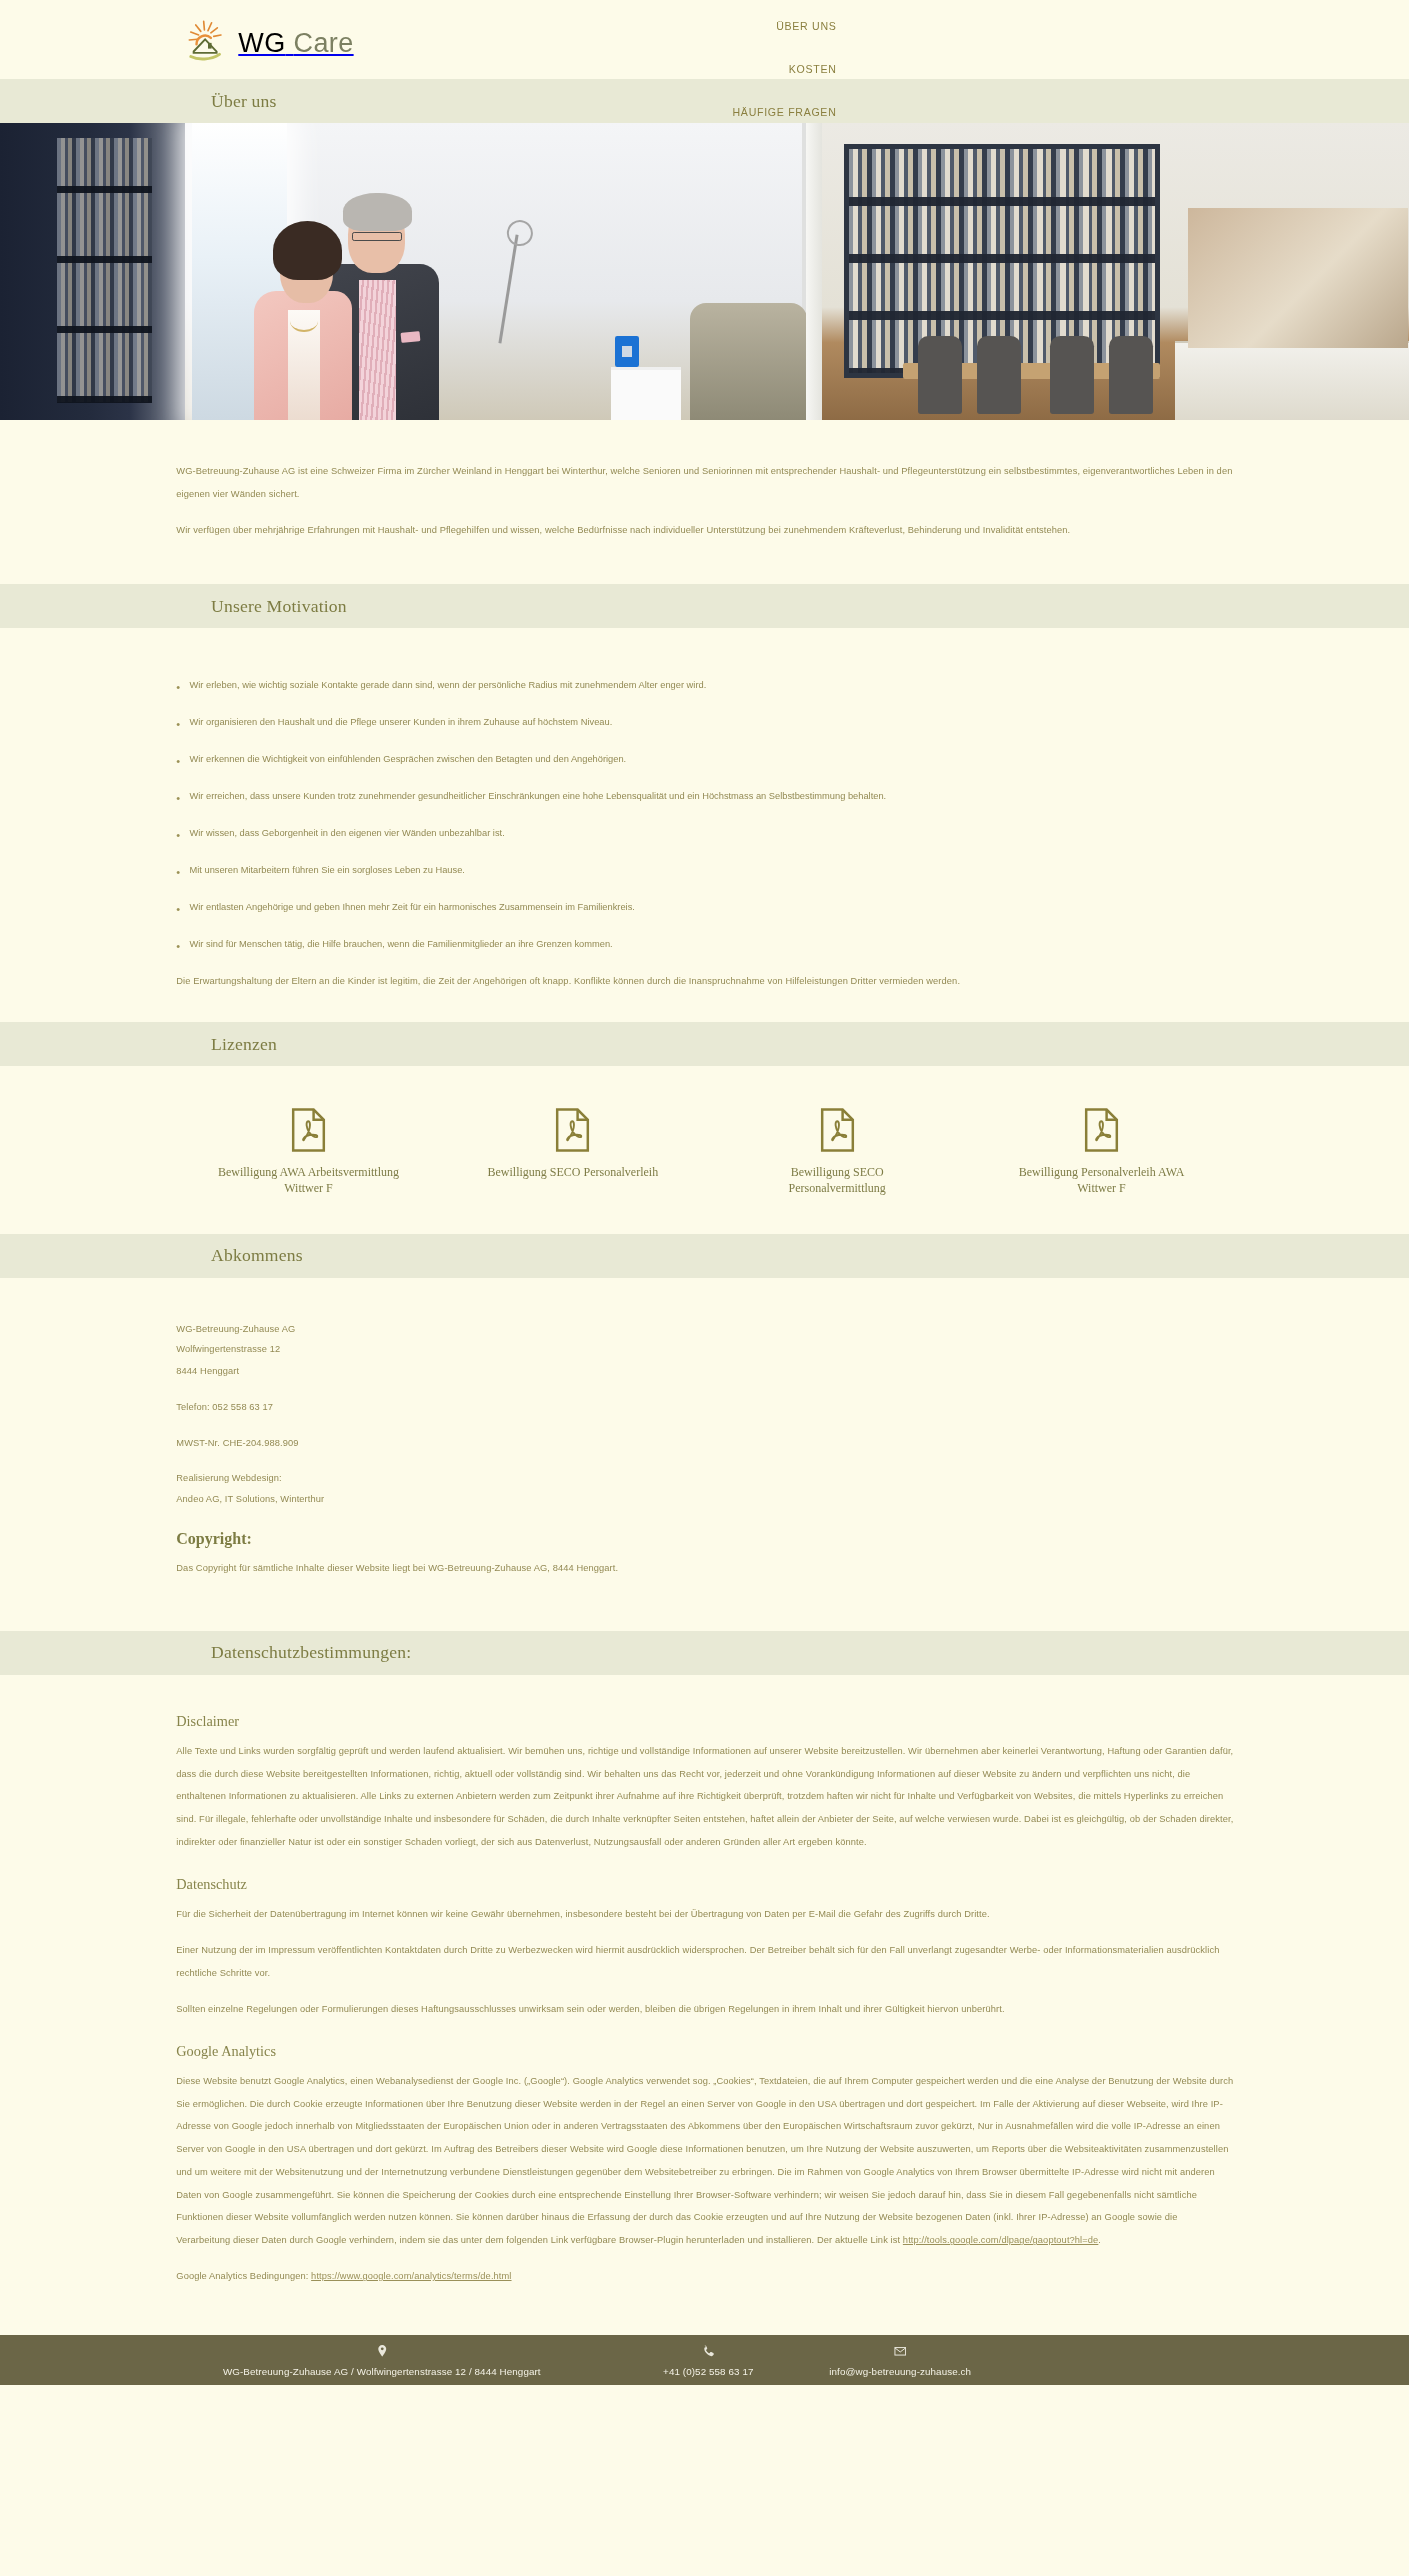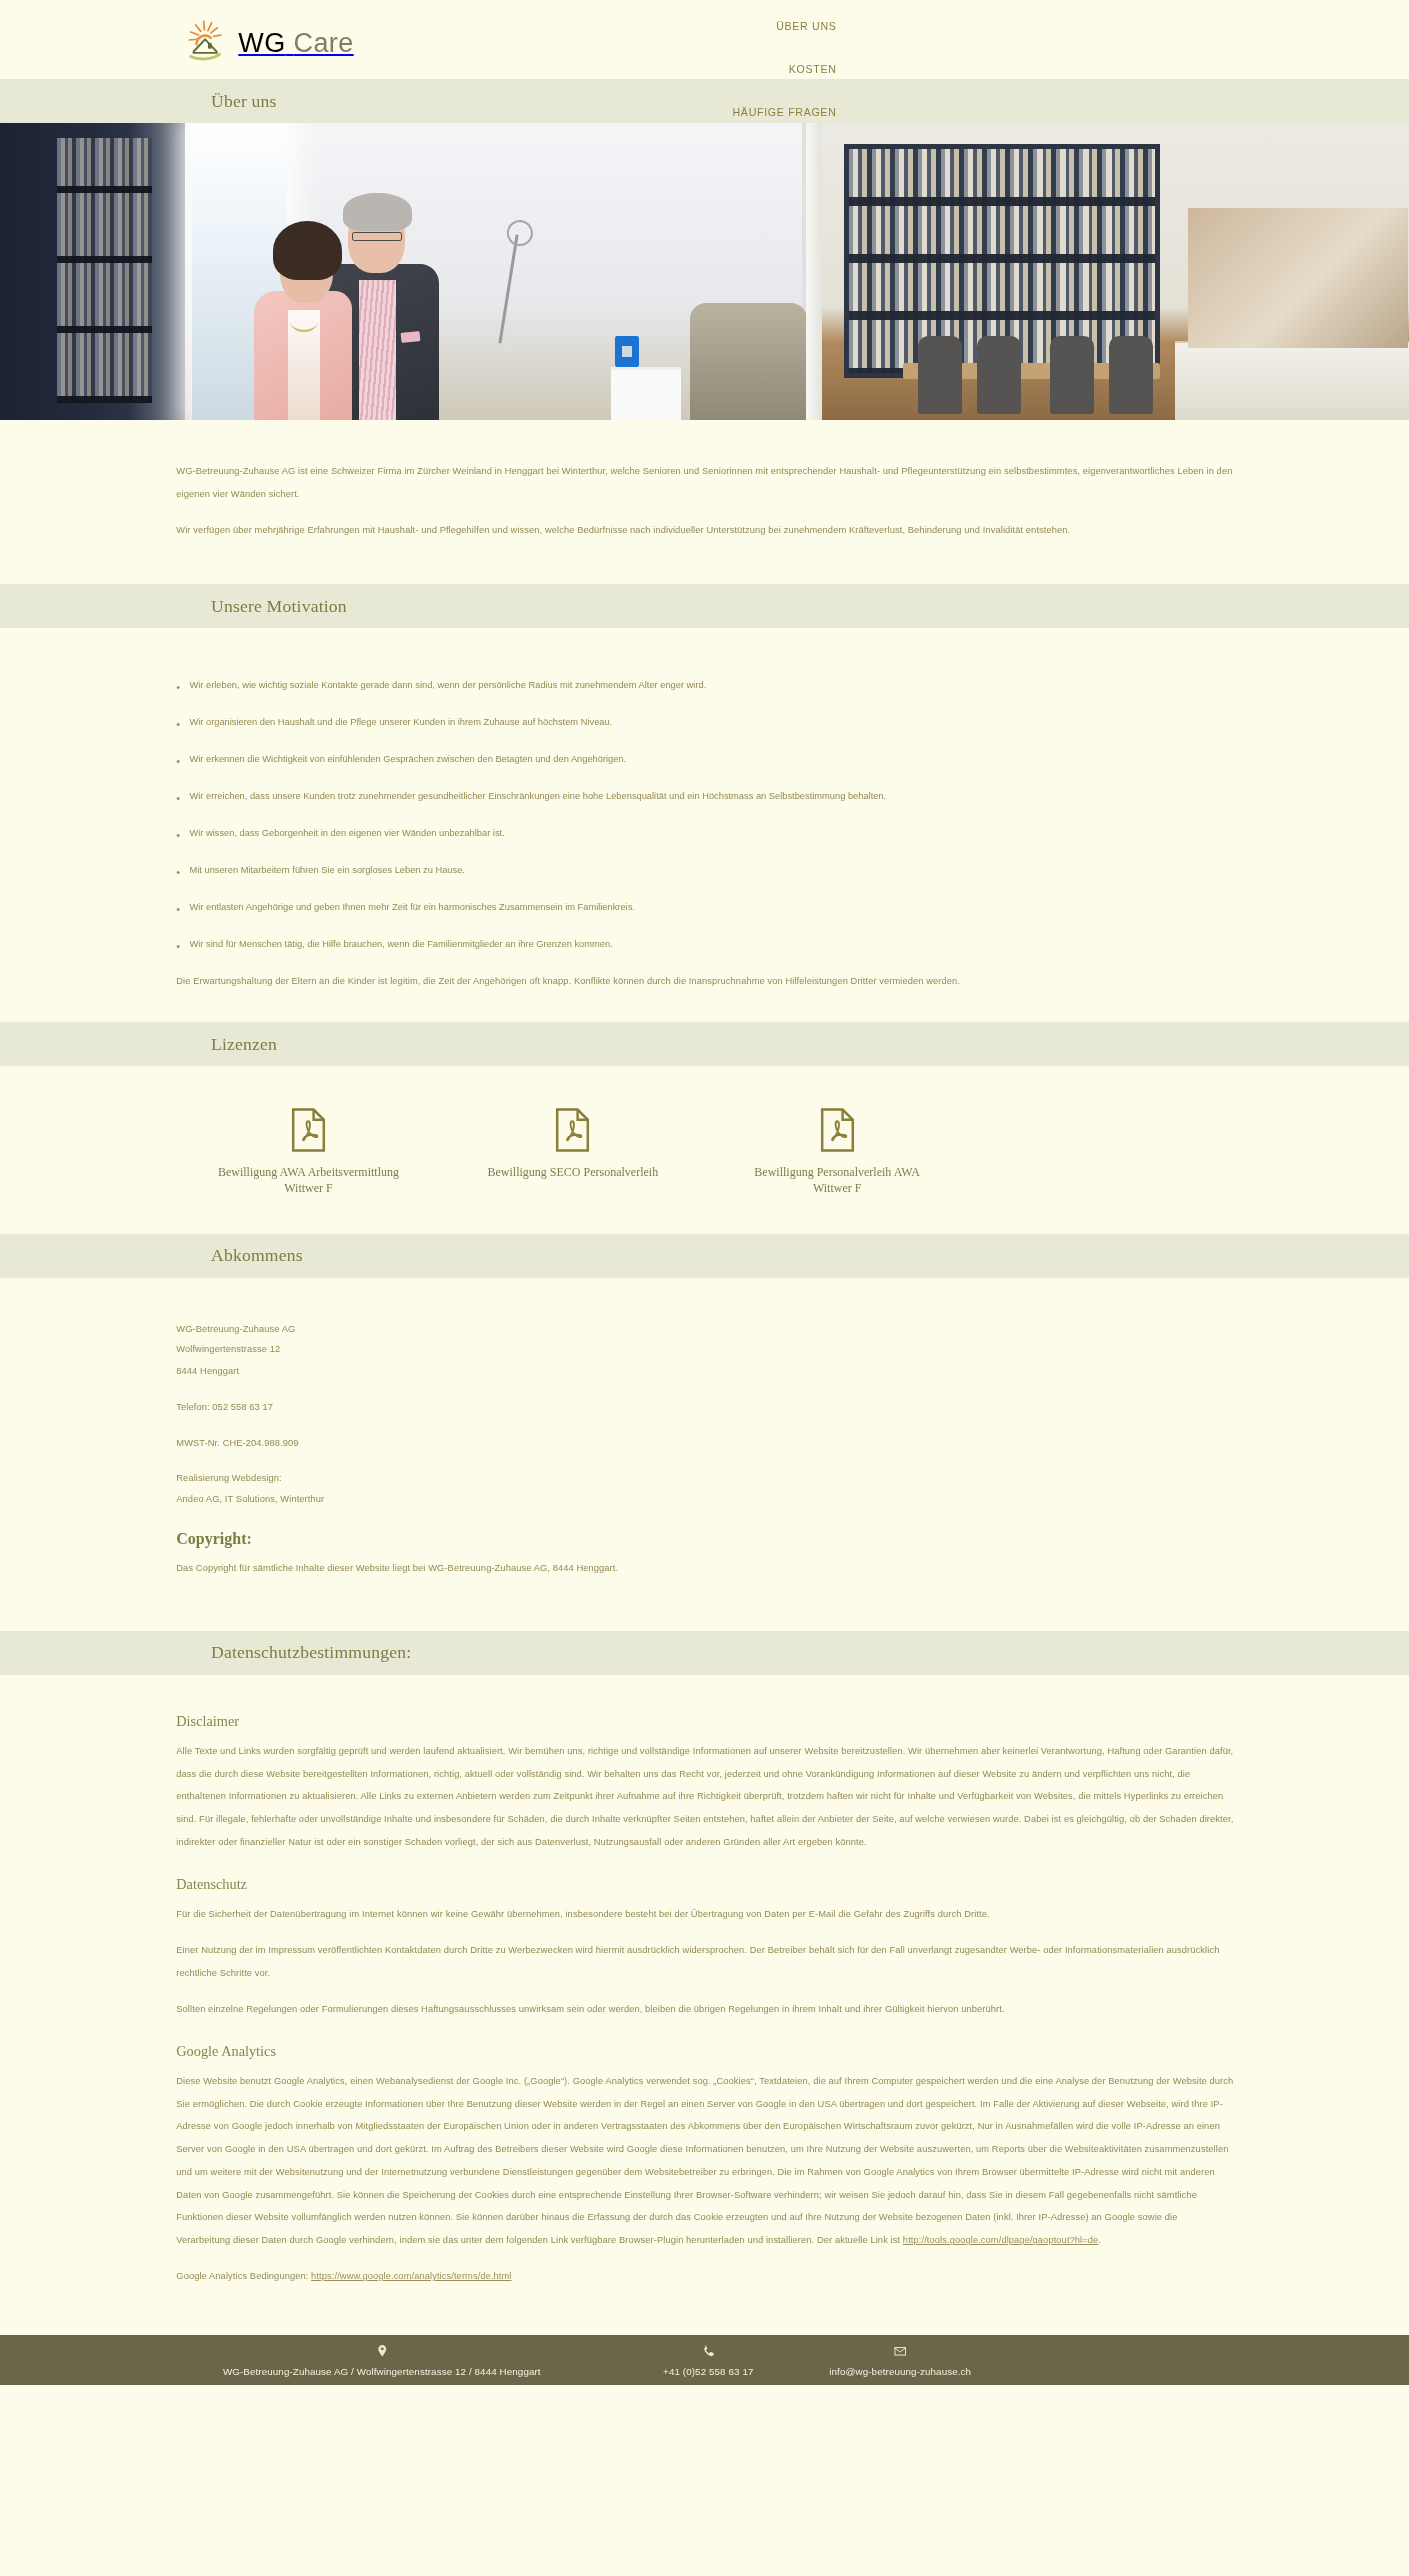--- a/index.html
+++ b/index.html
@@ -440,20 +440,28 @@
 
         <a class="license-item" href="#">
           <svg class="pdf-icon" viewBox="0 0 48 62">
             <path d="M3 3h28l14 14v42H3z" fill="none" stroke="#8a7f38" stroke-width="3.4"></path>
             <path d="M31 3v14h14" fill="none" stroke="#8a7f38" stroke-width="3.4"></path>
             <path d="M18 44c5-7 8-14 8-20 0-3-1-5-2.5-5S21 21 21.5 25c.8 6 5 12 9 14.5 2.5 1.5 5 1.8 5.5.5.5-1.5-2-2.5-6-2.5-6 0-11 2-13 5.5-1 1.8 0 3 1 1z" fill="none" stroke="#8a7f38" stroke-width="2.6" stroke-linejoin="round"></path>
           </svg>
           <span class="license-label">Bewilligung SECO Personalverleih</span>
         </a>
 
+        <a class="license-item" href="#">
+          <svg class="pdf-icon" viewBox="0 0 48 62">
+            <path d="M3 3h28l14 14v42H3z" fill="none" stroke="#8a7f38" stroke-width="3.4"></path>
+            <path d="M31 3v14h14" fill="none" stroke="#8a7f38" stroke-width="3.4"></path>
+            <path d="M18 44c5-7 8-14 8-20 0-3-1-5-2.5-5S21 21 21.5 25c.8 6 5 12 9 14.5 2.5 1.5 5 1.8 5.5.5.5-1.5-2-2.5-6-2.5-6 0-11 2-13 5.5-1 1.8 0 3 1 1z" fill="none" stroke="#8a7f38" stroke-width="2.6" stroke-linejoin="round"></path>
+          </svg>
+          <span class="license-label">Bewilligung SECO Personalvermittlung</span>
+        </a>
 
         <a class="license-item" href="#">
           <svg class="pdf-icon" viewBox="0 0 48 62">
             <path d="M3 3h28l14 14v42H3z" fill="none" stroke="#8a7f38" stroke-width="3.4"></path>
             <path d="M31 3v14h14" fill="none" stroke="#8a7f38" stroke-width="3.4"></path>
             <path d="M18 44c5-7 8-14 8-20 0-3-1-5-2.5-5S21 21 21.5 25c.8 6 5 12 9 14.5 2.5 1.5 5 1.8 5.5.5.5-1.5-2-2.5-6-2.5-6 0-11 2-13 5.5-1 1.8 0 3 1 1z" fill="none" stroke="#8a7f38" stroke-width="2.6" stroke-linejoin="round"></path>
           </svg>
           <span class="license-label">Bewilligung Personalverleih AWA Wittwer F</span>
         </a>
 

